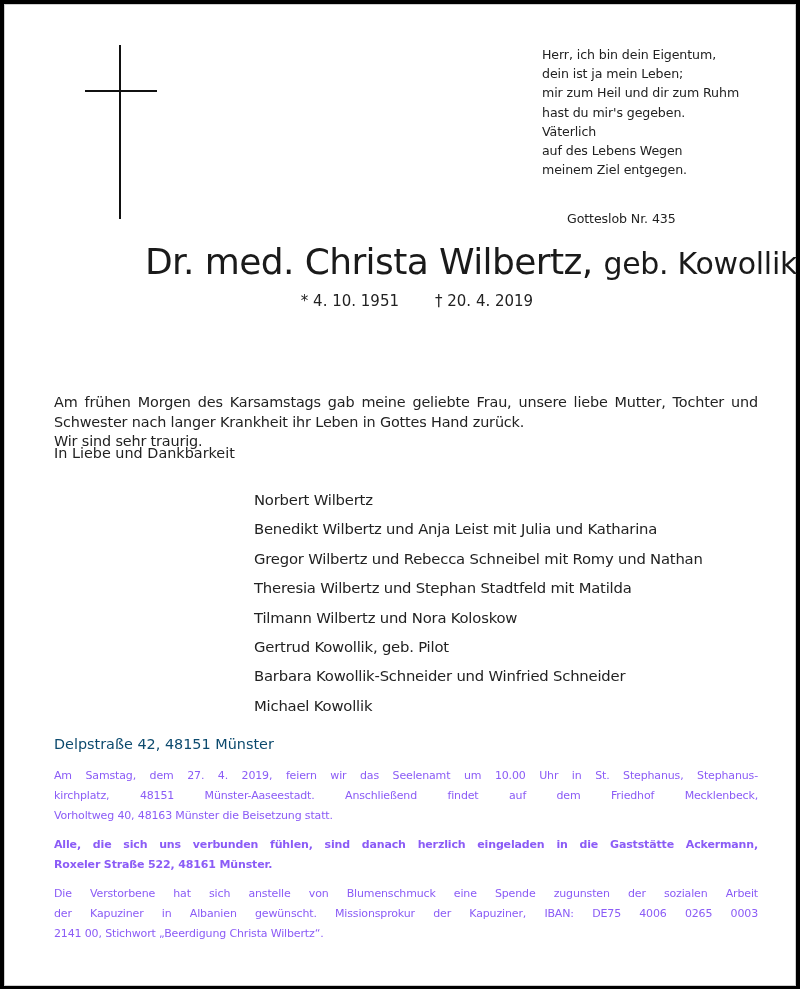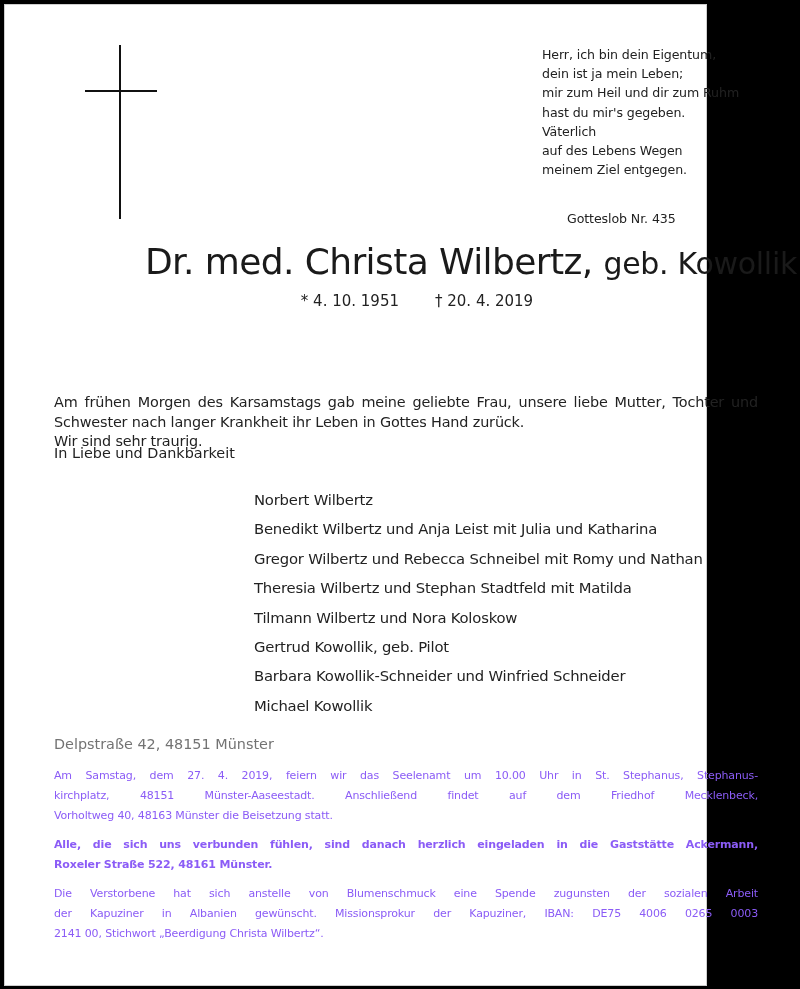--- a/index.html
+++ b/index.html
@@ -1,21 +1,21 @@
 <!DOCTYPE html>
 <html><head>
   <meta charset="utf-8">
   <style>
     * { margin: 0; padding: 0; box-sizing: border-box; }
     html, body { width: 800px; height: 989px; background: #000; overflow: hidden; }
     body { font-family: "DejaVu Sans", "Liberation Sans", sans-serif; color: #222; }
     .page {
       position: absolute;
       left: 4px; top: 4px;
-      width: 703px; height: 982px;
+      width: 792px; height: 982px;
       background: #fff;
       border: 1px solid #cfcfcf;
     }
     .cross { position: absolute; }
     .cross .v { position: absolute; left: 114px; top: 40px; width: 2px; height: 174px; background: #111; }
     .cross .h { position: absolute; left: 80px; top: 85px; width: 72px; height: 2px; background: #111; }
 
     .verse {
       position: absolute;
       left: 537px; top: 40px;
@@ -74,21 +74,21 @@
     .mourners {
       position: absolute;
       left: 249px; top: 480px;
       font-size: 14.8px;
       line-height: 29.4px;
       color: #222;
       letter-spacing: -0.2px;
     }
     .mourners .m { display: block; white-space: nowrap; }
 
-    .address { position: absolute; left: 49px; top: 731px; font-size: 14.4px; color: #737373; }
+    .address { position: absolute; left: 49px; top: 731px; font-size: 14.4px; color: #0c4a6e; }
 
     .block { position: absolute; left: 49px; width: 704px; font-size: 11px; line-height: 19.8px; color: #8b5cf6; letter-spacing: -0.15px; }
     .block .l { display: block; white-space: nowrap; }
     .block .j { text-align: justify; text-align-last: justify; white-space: normal; }
     .b-funeral { top: 761px; }
     .b-invite { top: 830px; font-weight: bold; }
     .b-donation { top: 879px; }
   </style>
 </head>
 <body>

